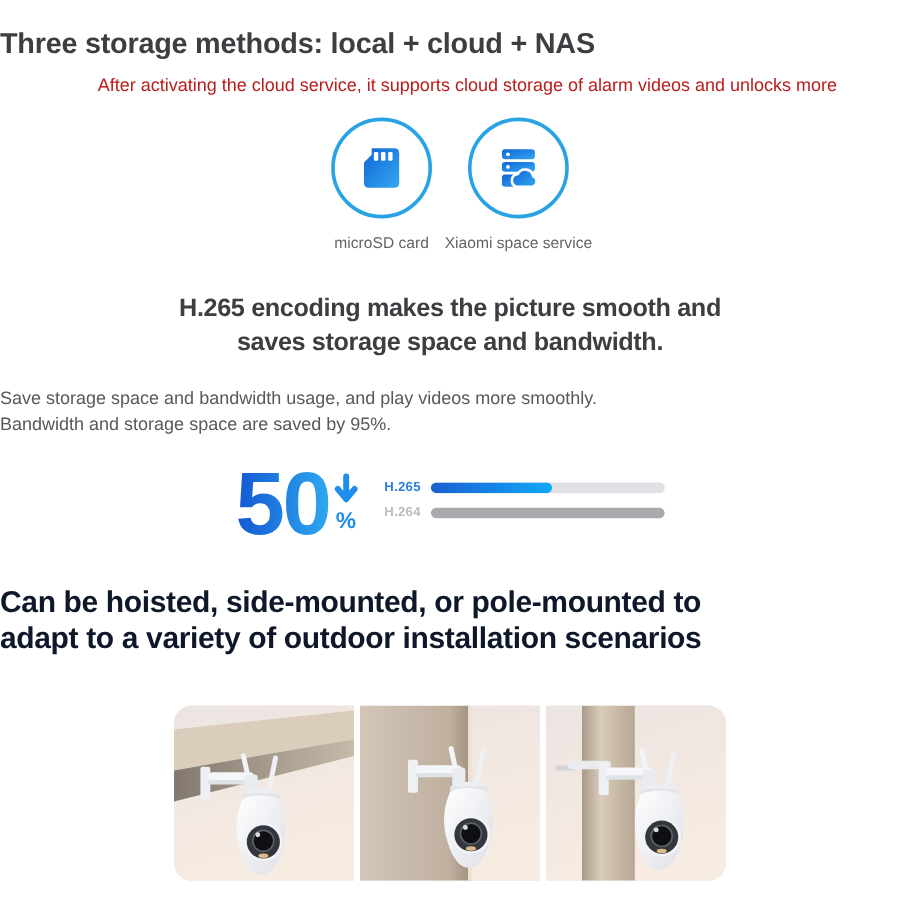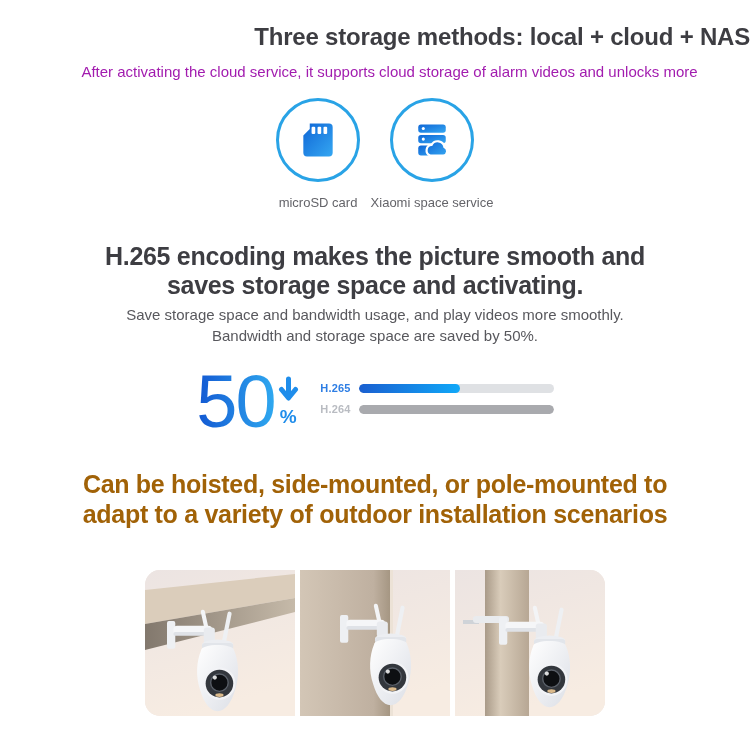--- a/index.html
+++ b/index.html
@@ -5,47 +5,47 @@
   html,body{margin:0;padding:0;}
   body{
     width:750px;height:750px;background:#ffffff;
     font-family:"Liberation Sans",sans-serif;
     overflow:hidden;
   }
   .page{width:750px;height:750px;position:relative;}
 
   
   .sec1-title{
-    margin-top:22px;text-align:right;
+    margin-top:22px;text-align:left;
     font-size:24px;font-weight:700;color:#3d3d42;letter-spacing:-0.2px;
     line-height:30px;white-space:nowrap;
   }
-  .sub{ text-align:center;font-size:15px;color:#a21caf;line-height:23px;margin-top:8px;padding-left:29px; }
+  .sub{ text-align:center;font-size:15px;color:#b91c1c;line-height:23px;margin-top:8px;padding-left:29px; }
   .sub .line{display:block;white-space:nowrap;}
 
   .icons-row{display:flex;justify-content:center;margin-top:11px;}
   .method{width:114px;display:flex;flex-direction:column;align-items:center;}
   .circle{
     width:78px;height:78px;border:3px solid #29a3e6;border-radius:50%;
     display:flex;align-items:center;justify-content:center;background:#ffffff;
   }
   .method-label{margin-top:13px;font-size:13px;color:#646469;white-space:nowrap;text-align:center;}
 
   
   .sec2-title{
     margin-top:32px;text-align:center;
-    font-size:25px;font-weight:700;color:#3d3d42;letter-spacing:-0.3px;line-height:29px;
+    font-size:21px;font-weight:700;color:#3d3d42;letter-spacing:-0.3px;line-height:29px;
   }
   .sec2-title .line{display:block;white-space:nowrap;}
-  .sub2{text-align:center;font-size:15px;color:#58585d;line-height:21px;margin-top:4px;}
+  .sub2{font-size:15px;color:#58585d;line-height:21px;margin-top:22px;}
   .sub2 .line{display:block;white-space:nowrap;}
 
   .savings-row{display:flex;justify-content:center;align-items:flex-start;margin-top:28px;height:62px;}
   .big-num{
-    font-size:74px;line-height:56px;font-weight:400;letter-spacing:-2px;color:#1e7fe8;
+    font-size:74px;line-height:56px;font-weight:700;letter-spacing:-2px;color:#1e7fe8;
   }
   @supports (-webkit-background-clip: text){
     .big-num{
       background:linear-gradient(90deg,#1257d2 0%,#2fa9f0 100%);
       -webkit-background-clip:text;-webkit-text-fill-color:transparent;
     }
   }
   .arrow-unit{display:flex;flex-direction:column;align-items:center;margin-left:3px;padding-top:2px;}
   .pct{font-size:19px;font-weight:700;color:#1f8deb;margin-top:3px;}
   .bars{margin-left:16px;padding-top:9px;}
@@ -54,22 +54,22 @@
   .lbl-blue{color:#2e7ee4;}
   .lbl-gray{color:#b9bcc2;}
   .track{width:195px;height:9px;border-radius:4.5px;background:#dfe1e4;overflow:hidden;}
   .track-gray{background:transparent;}
   .fill{height:100%;border-radius:4.5px;}
   .fill-blue{background:linear-gradient(90deg,#1a5fd0 0%,#10a8f8 100%);}
   .fill-gray{background:#a9aaae;}
 
   
   .sec3-title{
-    margin-top:33px;text-align:center;
-    font-size:25px;font-weight:700;color:#a16207;letter-spacing:-0.3px;line-height:30px;
+    margin-top:33px;text-align:left;
+    font-size:25px;font-weight:700;color:#0f172a;letter-spacing:-0.3px;line-height:30px;
   }
   .sec3-title .line{display:block;white-space:nowrap;}
   .photos{display:flex;justify-content:center;gap:5px;margin-top:41px;}
   .photo{width:150px;height:146px;overflow:hidden;background:#efe6e1;}
   .photo.first{border-radius:15px 0 0 15px;}
   .photo.last{border-radius:0 15px 15px 0;}
   .photo svg{display:block;}
   .hidden-defs{position:absolute;width:0;height:0;overflow:hidden;}
 </style>
 </head>
@@ -156,25 +156,25 @@
         </svg>
       </div>
       <div class="method-label">Xiaomi space service</div>
     </div>
 
 
   </div>
 
   <div class="sec2-title">
     <span class="line">H.265 encoding makes the picture smooth and</span>
-    <span class="line">saves storage space and activating.</span>
+    <span class="line">saves storage space and bandwidth.</span>
   </div>
   <p class="sub2">
     <span class="line">Save storage space and bandwidth usage, and play videos more smoothly.</span>
-    <span class="line">Bandwidth and storage space are saved by 50%.</span>
+    <span class="line">Bandwidth and storage space are saved by 95%.</span>
   </p>
 
   <div class="savings-row">
     <div class="big-num">50</div>
     <div class="arrow-unit">
       <svg width="21" height="27" viewBox="0 0 21 27">
         <path d="M10.5,3 V19 M3.5,13.5 L10.5,22 L17.5,13.5" fill="none" stroke="#1f8deb" stroke-width="5" stroke-linecap="round" stroke-linejoin="round"></path>
       </svg>
       <div class="pct">%</div>
     </div>

